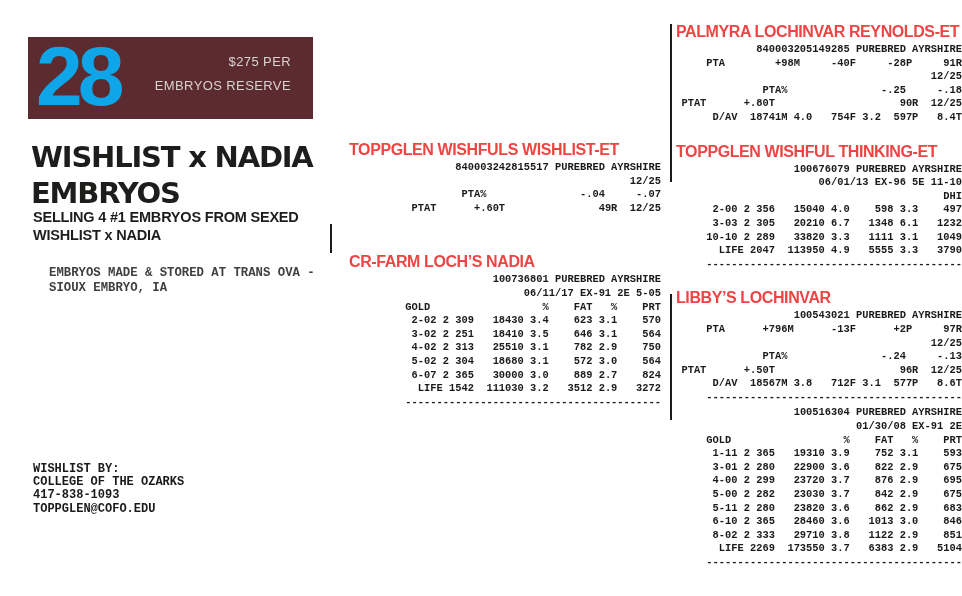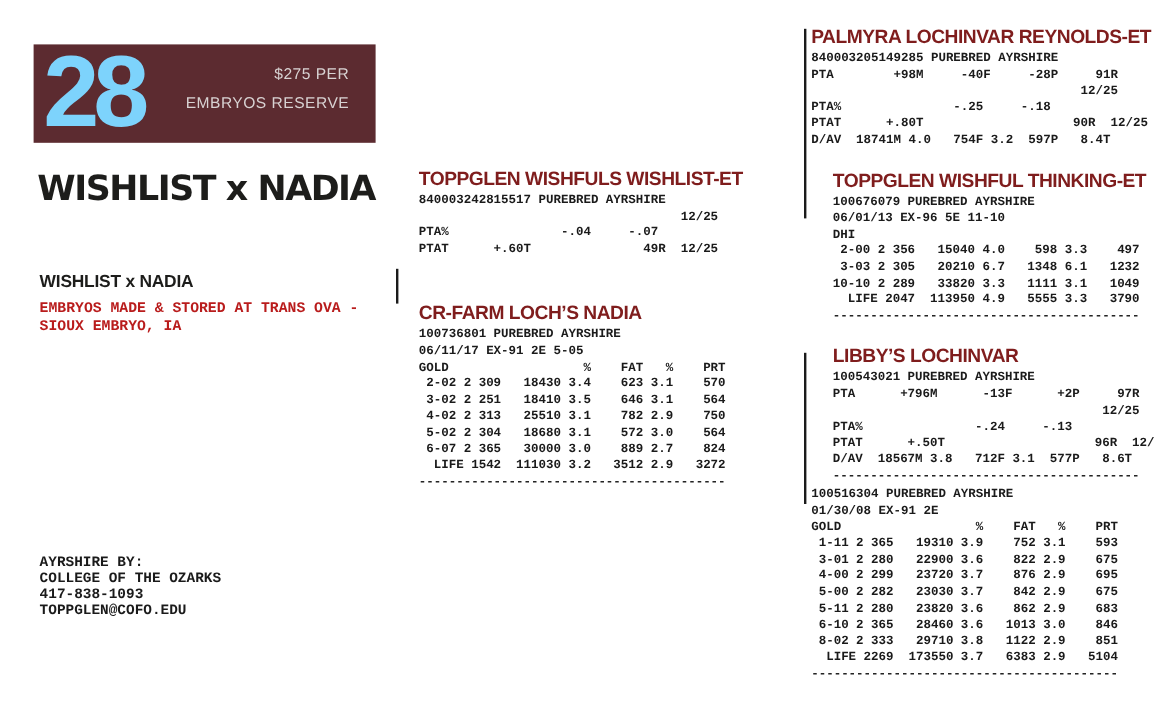--- a/index.html
+++ b/index.html
@@ -6,64 +6,64 @@
   .page {
     position:relative; width:962px; height:596px; background:#ffffff; overflow:hidden;
     font-family:"Liberation Sans", sans-serif; color:#1d1d1b;
   }
 
   
   .lot-box { position:absolute; left:28px; top:37px; width:285px; height:82px; background:#5c2b30; }
   .lot-number {
     position:absolute; left:8px; top:50%; transform:translateY(-52%);
     font-family:"Liberation Sans", sans-serif; font-weight:bold;
-    font-size:84px; line-height:1; letter-spacing:-5px; color:#7dd3fc;
+    font-size:84px; line-height:1; letter-spacing:-5px; color:#0ea5e9;
   }
   .lot-price {
     position:absolute; right:22px; top:13px; text-align:right;
     font-size:13px; line-height:24px; letter-spacing:0.4px; color:#d8d2d2; font-weight:normal;
   }
 
   
   .title {
     position:absolute; left:31px; top:139px; margin:0;
     font-family:"DejaVu Sans", sans-serif; font-weight:bold;
     font-size:29px; line-height:36px; letter-spacing:-1.2px; color:#1d1d1b;
   }
   .subtitle {
     position:absolute; left:33px; top:208px; margin:0;
     font-weight:bold; font-size:14.5px; line-height:18px; letter-spacing:-0.2px; color:#1d1d1b;
   }
   .storage {
-    position:absolute; left:33px; top:250px; margin:0;
+    position:absolute; left:33px; top:250px; margin:16px;
     font-family:"Liberation Mono", monospace; font-weight:bold;
-    font-size:12.3px; line-height:14.5px; color:#b91c1c; white-space:pre;
+    font-size:12.3px; line-height:14.5px; color:#404040; white-space:pre;
   }
   .consignor {
     position:absolute; left:33px; top:463px; margin:0;
     font-family:"Liberation Mono", monospace; font-weight:bold;
     font-size:12px; line-height:13.2px; color:#1a1a1a; white-space:pre;
   }
 
   
   .col { position:absolute; }
   .col-middle { left:349px; top:141px; width:312px; }
   .col-right  { left:676px; top:23px;  width:286px; }
 
   .animal-name {
     margin:0; font-family:"Liberation Sans", sans-serif; font-weight:bold;
-    font-size:16px; line-height:18px; letter-spacing:-0.4px; color:#7f1d1d;
+    font-size:16px; line-height:18px; letter-spacing:-0.4px; color:#ef4444;
   }
   .stats {
     margin:2px 0 0 0; font-family:"Liberation Mono", monospace; font-weight:bold;
-    font-size:10.4px; line-height:13.6px; color:#1a1a1a; white-space:pre;
+    font-size:10.4px; line-height:13.6px; color:#1a1a1a; white-space:pre;text-align:right;
   }
   .sec { margin:0; }
   .mt38 { margin-top:38px; }
-  .mt18 { margin-top:18px;margin-left:18px; }
+  .mt18 { margin-top:18px; }
   .mt0  { margin-top:0; }
 
   
   .rule { position:absolute; width:2px; background:#1b1b1b; }
   .rule-a { left:670px; top:24px;  height:158px; }
   .rule-b { left:670px; top:294px; height:126px; }
   .rule-c { left:330px; top:224px; height:29px;  }
 </style>
 </head>
 <body>
@@ -71,27 +71,27 @@
 <div class="page">
 
   <div class="lot-box">
     <div class="lot-number">28</div>
     <div class="lot-price">
       <div>$275 PER</div>
       <div>EMBRYOS RESERVE</div>
     </div>
   </div>
 
-  <h1 class="title"><span>WISHLIST x NADIA</span><br></h1>
+  <h1 class="title"><span>WISHLIST x NADIA</span><br><span>EMBRYOS</span></h1>
 
-  <p class="subtitle"><br><span>WISHLIST x NADIA</span></p>
+  <p class="subtitle"><span>SELLING 4 #1 EMBRYOS FROM SEXED</span><br><span>WISHLIST x NADIA</span></p>
 
   <p class="storage"><span>EMBRYOS MADE &amp; STORED AT TRANS OVA -</span><br><span>SIOUX EMBRYO, IA</span></p>
 
-  <p class="consignor"><span>AYRSHIRE BY:</span><br><span>COLLEGE OF THE OZARKS</span><br><span>417-838-1093</span><br><span>TOPPGLEN@COFO.EDU</span></p>
+  <p class="consignor"><span>WISHLIST BY:</span><br><span>COLLEGE OF THE OZARKS</span><br><span>417-838-1093</span><br><span>TOPPGLEN@COFO.EDU</span></p>
 
   <div class="col col-middle">
     <section class="sec">
       <h2 class="animal-name">TOPPGLEN WISHFULS WISHLIST-ET</h2>
       <pre class="stats">840003242815517 PUREBRED AYRSHIRE
                                    12/25
 PTA%               -.04     -.07
 PTAT      +.60T               49R  12/25</pre>
     </section>
     <section class="sec mt38">

